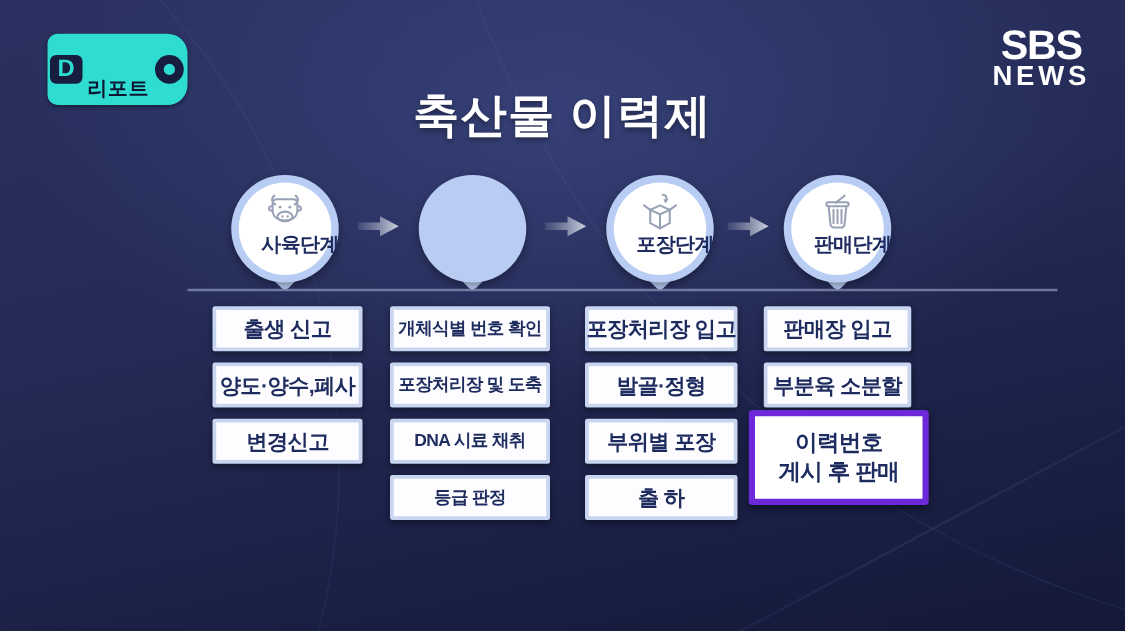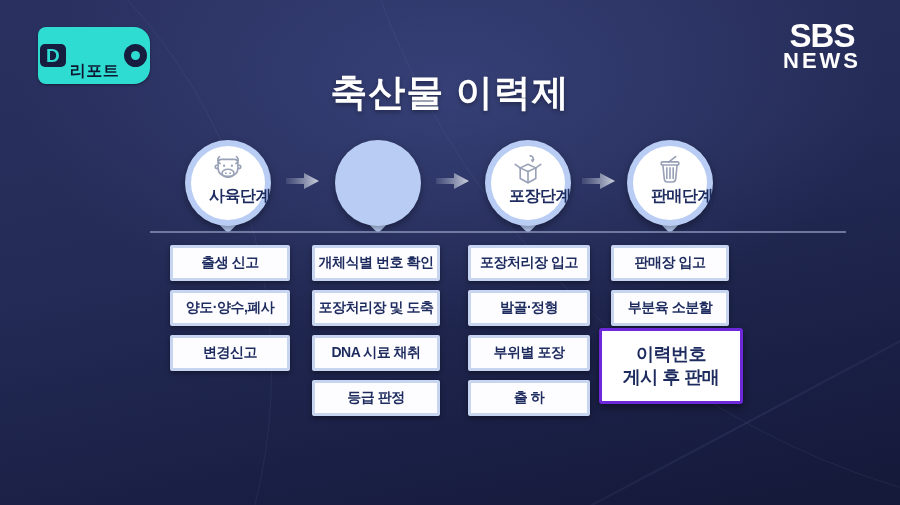--- a/index.html
+++ b/index.html
@@ -18,21 +18,21 @@
   .bg-streak.s1{left:300px;top:420px;}
 
   
   .d-badge{position:absolute;left:38px;top:27px;display:inline-flex;align-items:center;gap:4px;
     background:#2fdcd2;border-radius:8px 16px 16px 8px;padding:2px 3px 2px 2px;box-shadow:0 1px 3px rgba(0,0,0,.4);}
   .d-badge-d{background:#161d3f;color:#2fdcd2;font-weight:800;font-size:19px;line-height:23px;padding:0 6px;border-radius:5px;}
   .d-badge-text{color:#0d1530;font-weight:800;font-size:16px;letter-spacing:.5px;padding-right:1px;margin-top:32px;}
   .d-badge-dot{width:23px;height:23px;background:#161d3f;border-radius:50%;display:flex;align-items:center;justify-content:center;}
   .d-badge-dot i{width:9px;height:9px;background:#2fdcd2;border-radius:50%;}
 
-  .sbs-logo{position:absolute;right:39px;top:20px;text-align:center;color:#fff;}
+  .sbs-logo{position:absolute;right:28px;top:20px;text-align:center;color:#fff;}
   .sbs-logo .sbs{font-size:33px;font-weight:800;line-height:32px;letter-spacing:-1px;}
   .sbs-logo .news{font-size:22px;font-weight:700;letter-spacing:3px;line-height:18px;}
 
   .page-title{position:absolute;left:0;top:68px;width:900px;text-align:center;
     color:#ffffff;font-size:37px;font-weight:800;letter-spacing:1px;text-shadow:0 2px 4px rgba(0,0,0,.35);}
 
   
   .stage-pin{position:absolute;top:140px;width:86px;height:86px;}
   .pin-ring{position:absolute;left:0;top:0;width:86px;height:86px;border-radius:50%;background:#b9cdf4;box-shadow:0 3px 7px rgba(0,0,0,.35);}
   .pin-tail{position:absolute;left:28px;top:57px;width:30px;height:30px;background:#b9cdf4;transform:rotate(45deg);border-radius:4px;}
@@ -45,26 +45,26 @@
 
   .divider-line{position:absolute;left:150px;top:231px;width:696px;height:2px;background:rgba(152,163,198,.65);}
 
   
   .col{position:absolute;top:245px;display:flex;flex-direction:column;gap:9px;}
   .col-1{left:170px;width:120px;}
   .col-2{left:312px;width:128px;}
   .col-3{left:468px;width:122px;}
   .col-4{left:611px;width:118px;}
   .step-box{height:36px;background:#fdfdff;border:3px solid #c8d5f1;border-radius:2px;box-sizing:border-box;
-    display:flex;align-items:center;justify-content:center;font-weight:800;font-size:14px;color:#1d2b5e;
+    display:flex;align-items:center;justify-content:center;font-weight:800;font-size:17px;color:#1d2b5e;
     white-space:nowrap;letter-spacing:-.5px;box-shadow:0 2px 5px rgba(0,0,0,.4);}
   .col-2 .step-box{font-size:14px;}
 
   .highlight-box{position:absolute;left:599px;top:328px;width:144px;height:76px;background:#ffffff;
-    border:3px solid #6d28d9;border-radius:3px;box-sizing:border-box;
+    border:5px solid #6d28d9;border-radius:3px;box-sizing:border-box;
     display:flex;flex-direction:column;align-items:center;justify-content:center;
     font-weight:800;font-size:18px;line-height:1.3;color:#1d2b5e;letter-spacing:-.5px;
     box-shadow:0 3px 7px rgba(0,0,0,.45);}
 
   .icon-stroke{stroke:#98a1b6;fill:none;stroke-width:2.3;stroke-linecap:round;stroke-linejoin:round;}
   .icon-fill{fill:#98a1b6;stroke:none;}
 </style>
 </head>
 <body>
 

